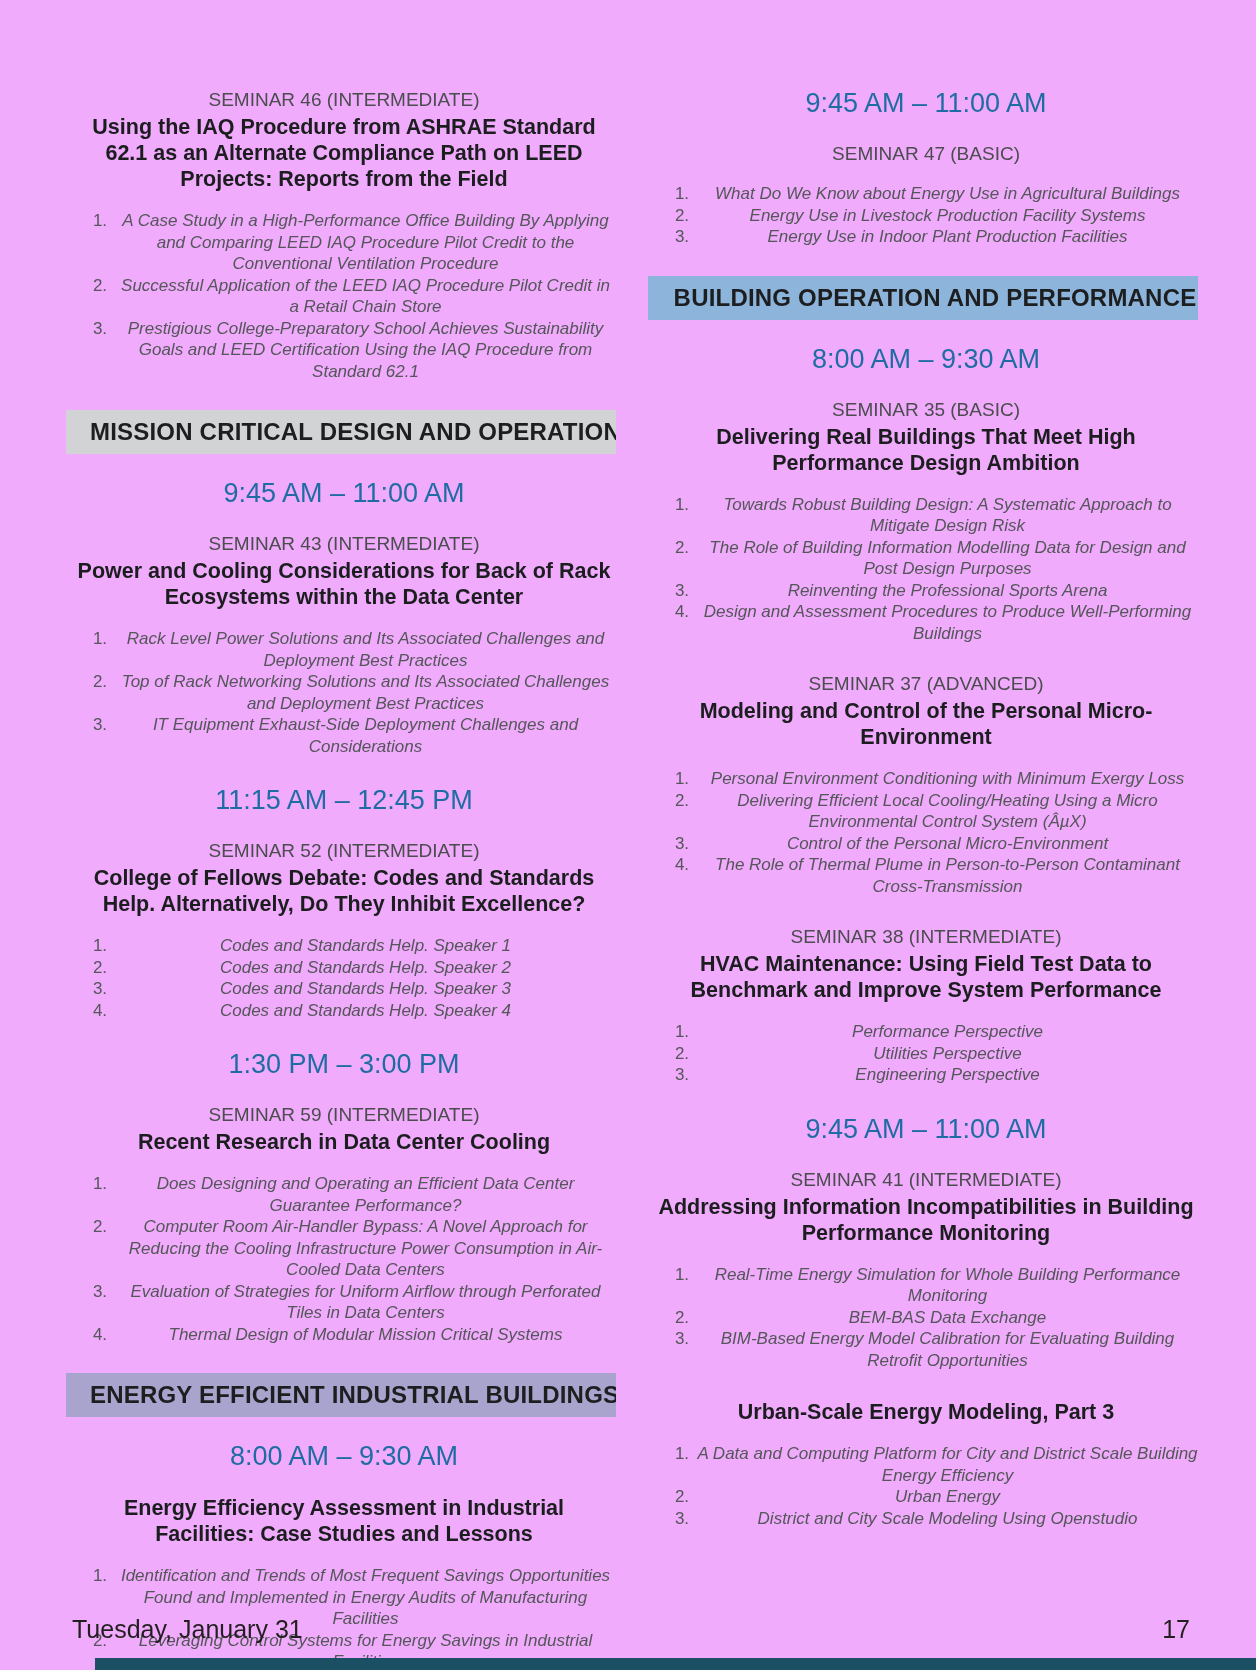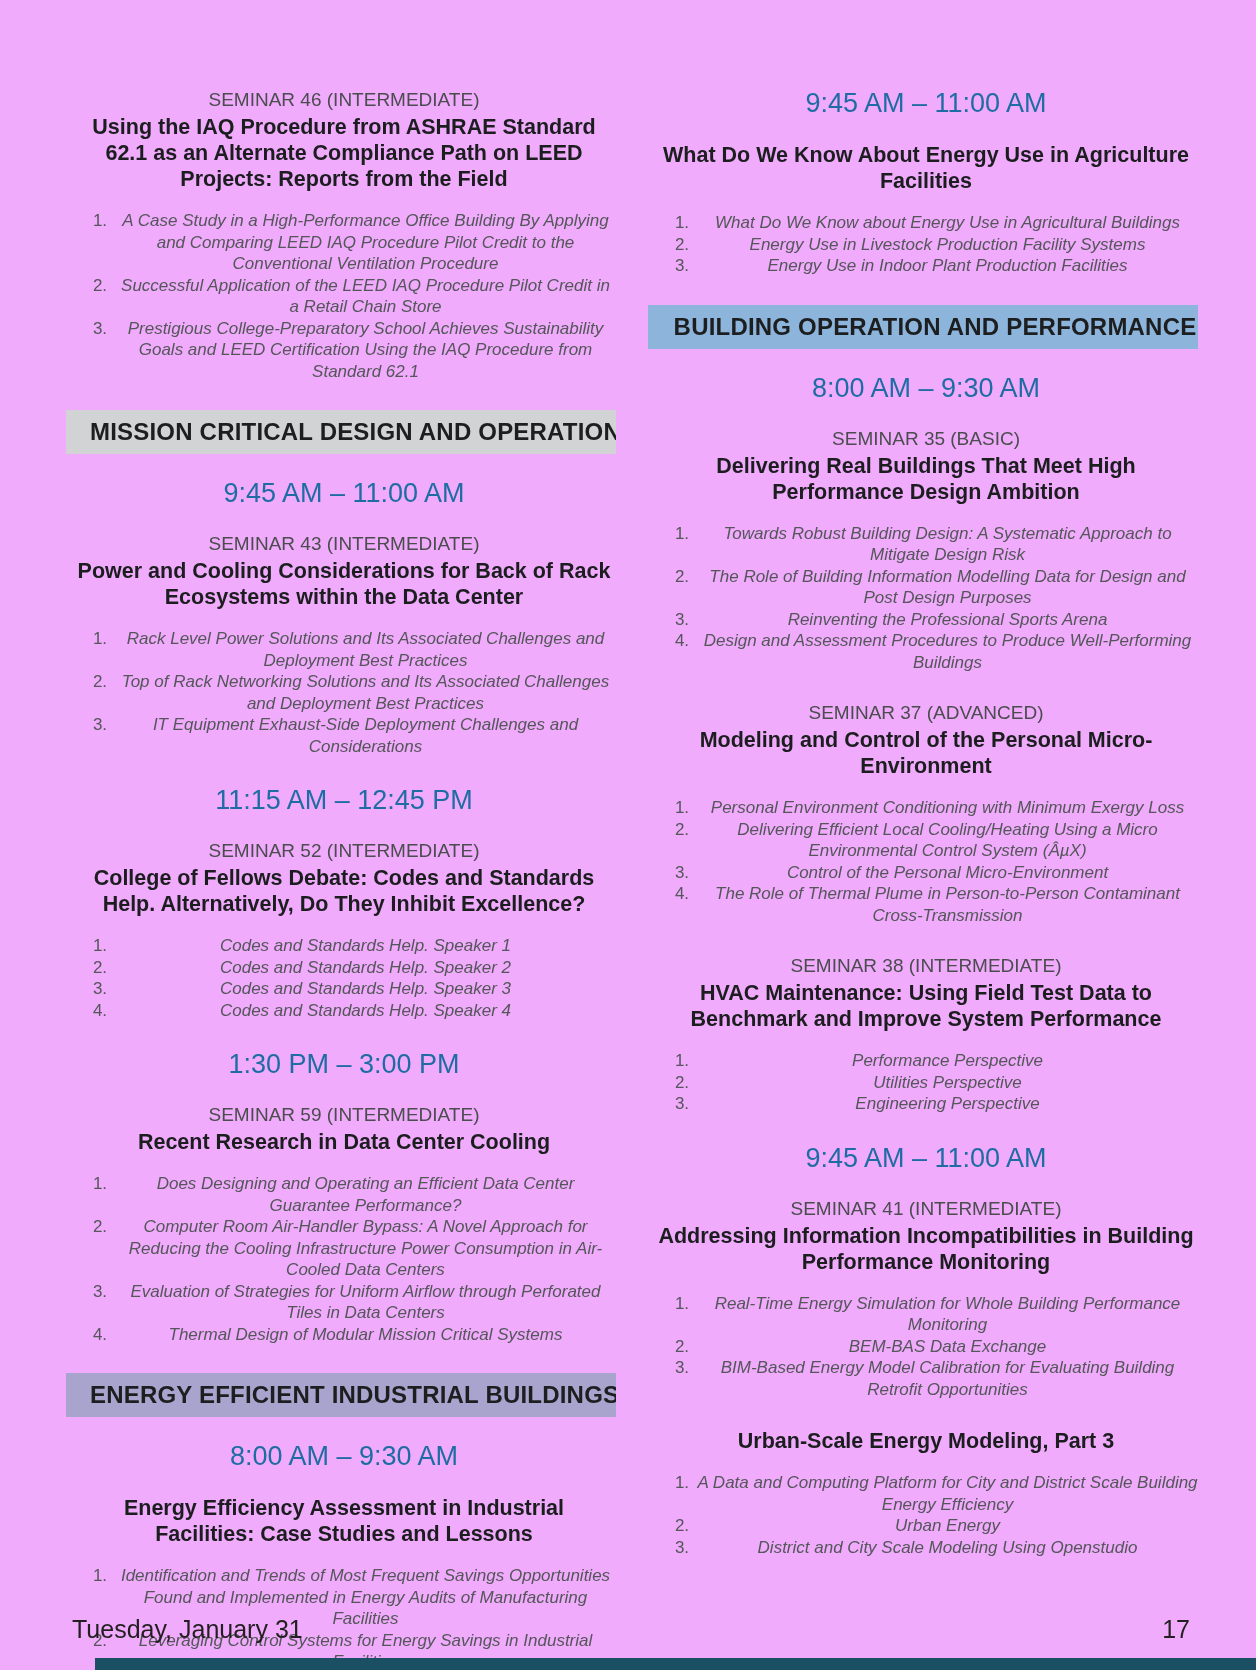--- a/index.html
+++ b/index.html
@@ -157,21 +157,21 @@
             <li class="pres-item">
               <span class="pres-num">2.</span>
               <span class="pres-txt">Leveraging Control Systems for Energy Savings in Industrial Facilities</span>
             </li>
           </ol>
         </div>
       </div>
     <div class="col" id="col-1">
         <div class="time">9:45 AM – 11:00 AM</div>
         <div class="seminar">
-          <div class="sem-title">What Do We Know About Energy Use in Agriculture Facilities</div>
+          <div class="sem-label">SEMINAR 47 (BASIC)</div>
           <ol class="pres-list">
             <li class="pres-item">
               <span class="pres-num">1.</span>
               <span class="pres-txt">What Do We Know about Energy Use in Agricultural Buildings</span>
             </li>
             <li class="pres-item">
               <span class="pres-num">2.</span>
               <span class="pres-txt">Energy Use in Livestock Production Facility Systems</span>
             </li>
             <li class="pres-item">

